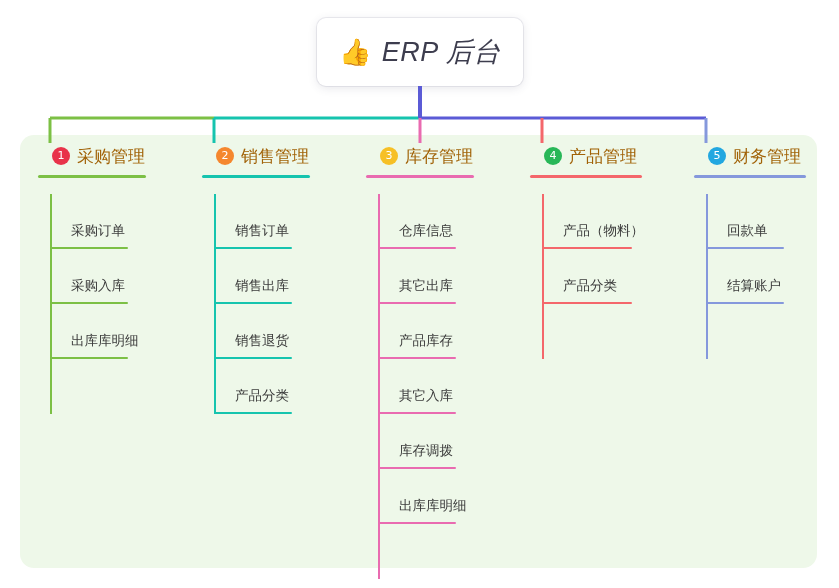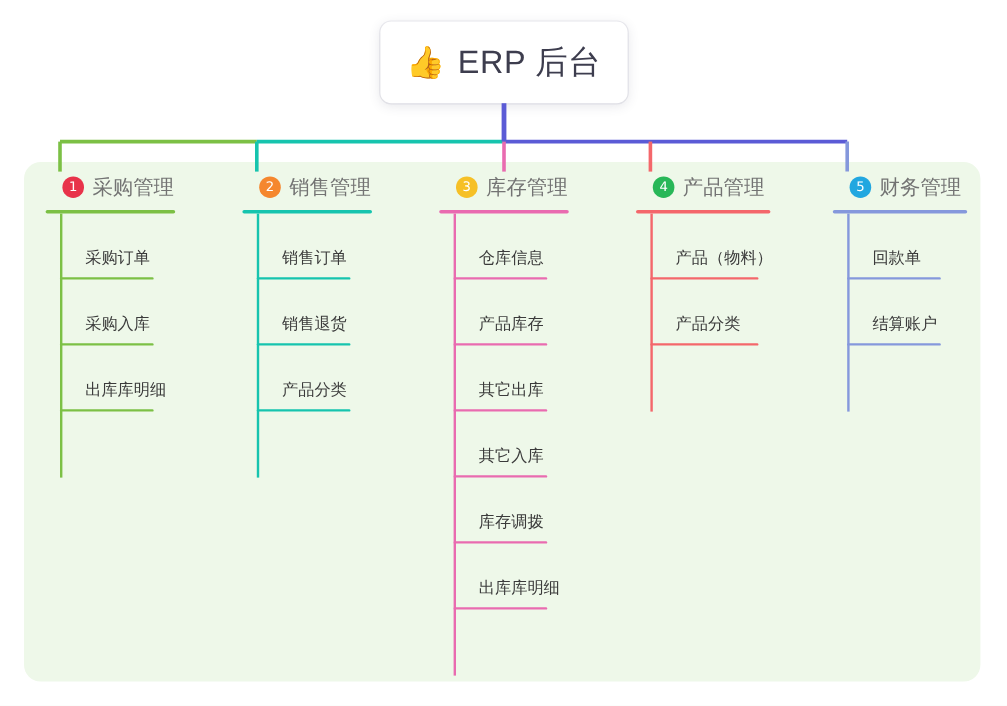--- a/index.html
+++ b/index.html
@@ -36,20 +36,21 @@
   #root-card .thumb {
     font-size: 26px;
     line-height: 1;
     color: #f0b429;
   }
   #root-card .root-title {
     font-size: 27px;
     letter-spacing: .5px;
     color: #3d3d4e;
     white-space: nowrap;
+    font-style: italic;
   }
 
   
   #connectors {
     position: absolute;
     left: 0; top: 0;
     width: 839px; height: 588px;
     pointer-events: none;
   }
 
@@ -82,32 +83,32 @@
     border-radius: 50%;
     color: #ffffff;
     font-size: 11px;
     line-height: 18px;
     text-align: center;
     flex: none;
     font-family: "DejaVu Sans", sans-serif;
   }
   .col-title {
     font-size: 17px;
-    color: #737373;
+    color: #a16207;
     white-space: nowrap;
   }
   .head-rule {
     height: 3px;
     border-radius: 2px;
     margin-top: 6px;
   }
 
   .items {
     position: relative;
-    margin-top: 0;
+    margin-top: 16px;
   }
   .spine {
     position: absolute;
     left: 12px;
     top: 0;
     width: 2px;
   }
   .item {
     position: relative;
     height: 55px;
@@ -182,20 +183,24 @@
         <span class="col-title">销售管理</span>
       </div>
       <div class="head-rule" style="width: 108px; background: rgb(22, 196, 174);"></div>
       <div class="items">
         <div class="spine" style="background: rgb(22, 196, 174); height: 220px;"></div>
         <div class="item">
           <span class="label">销售订单</span>
           <div class="rule" style="width: 78px; background: rgb(22, 196, 174);"></div>
         </div>
         <div class="item">
+          <span class="label">销售出库</span>
+          <div class="rule" style="width: 78px; background: rgb(22, 196, 174);"></div>
+        </div>
+        <div class="item">
           <span class="label">销售退货</span>
           <div class="rule" style="width: 78px; background: rgb(22, 196, 174);"></div>
         </div>
         <div class="item">
           <span class="label">产品分类</span>
           <div class="rule" style="width: 78px; background: rgb(22, 196, 174);"></div>
         </div>
       </div>
     </div>
     <div class="column" style="left: 366px;">
@@ -204,25 +209,25 @@
         <span class="col-title">库存管理</span>
       </div>
       <div class="head-rule" style="width: 108px; background: rgb(233, 107, 176);"></div>
       <div class="items">
         <div class="spine" style="background: rgb(233, 107, 176); height: 385px;"></div>
         <div class="item">
           <span class="label">仓库信息</span>
           <div class="rule" style="width: 78px; background: rgb(233, 107, 176);"></div>
         </div>
         <div class="item">
+          <span class="label">其它出库</span>
+          <div class="rule" style="width: 78px; background: rgb(233, 107, 176);"></div>
+        </div>
+        <div class="item">
           <span class="label">产品库存</span>
-          <div class="rule" style="width: 78px; background: rgb(233, 107, 176);"></div>
-        </div>
-        <div class="item">
-          <span class="label">其它出库</span>
           <div class="rule" style="width: 78px; background: rgb(233, 107, 176);"></div>
         </div>
         <div class="item">
           <span class="label">其它入库</span>
           <div class="rule" style="width: 78px; background: rgb(233, 107, 176);"></div>
         </div>
         <div class="item">
           <span class="label">库存调拨</span>
           <div class="rule" style="width: 78px; background: rgb(233, 107, 176);"></div>
         </div>

